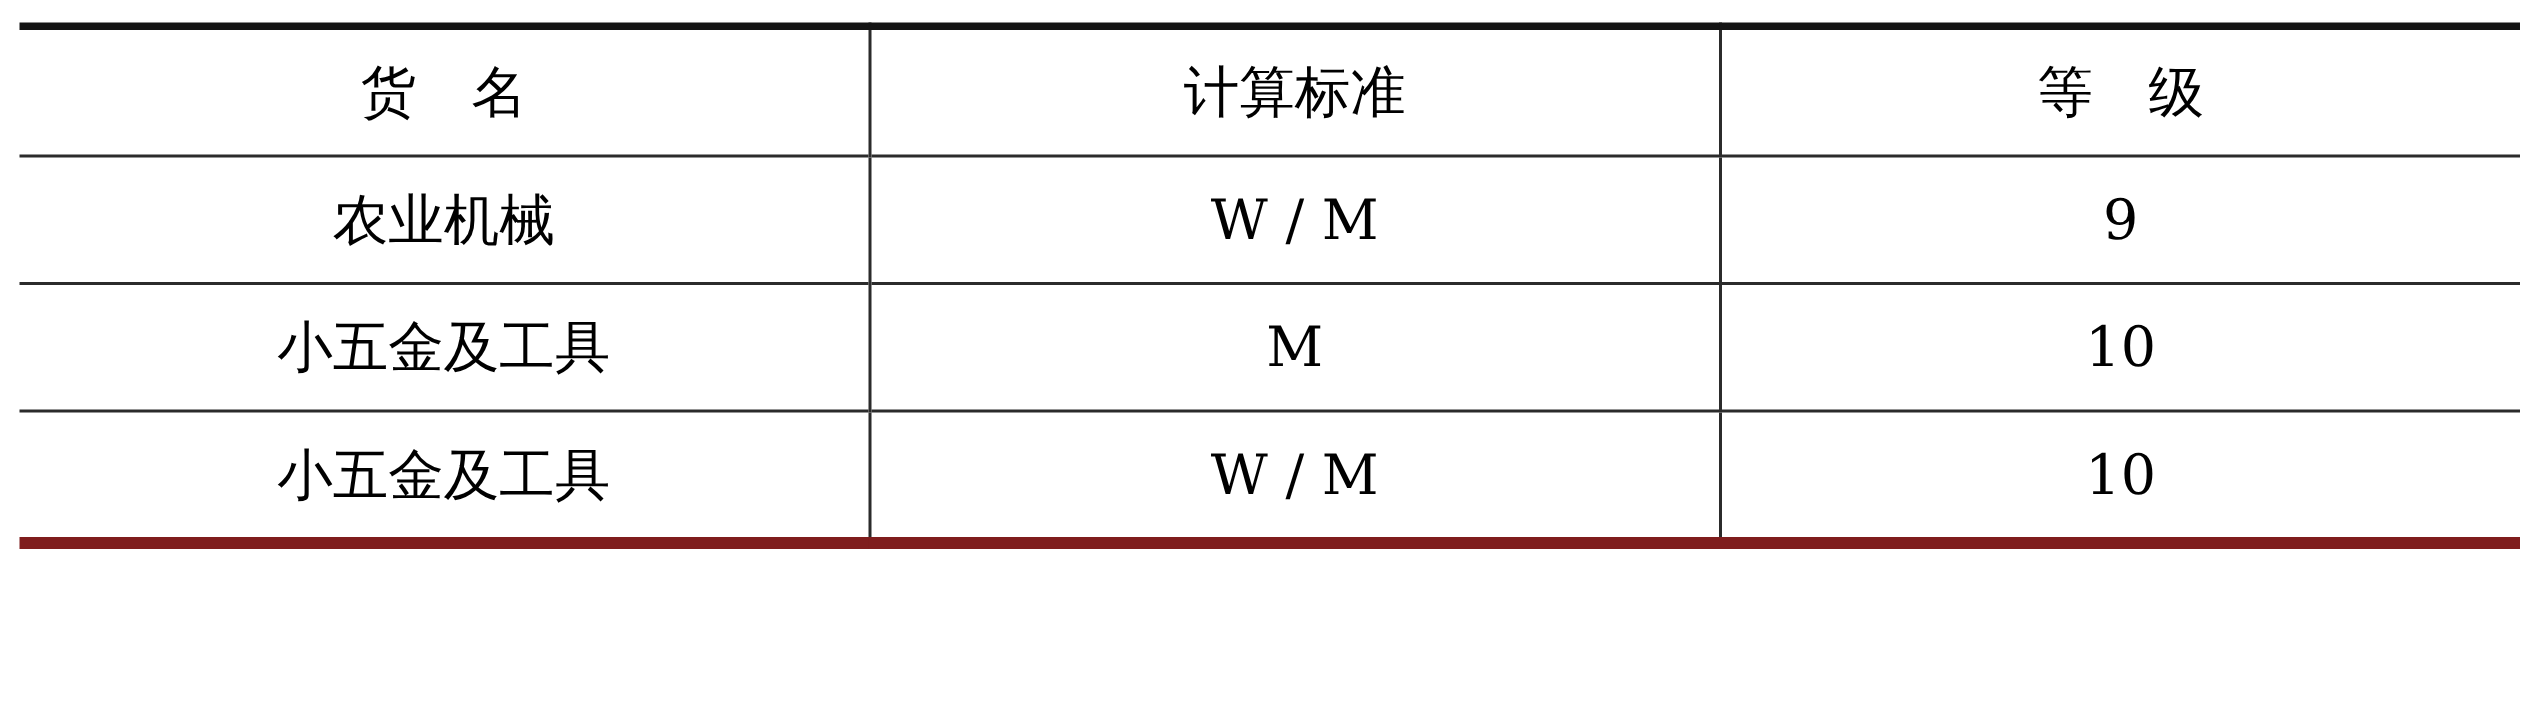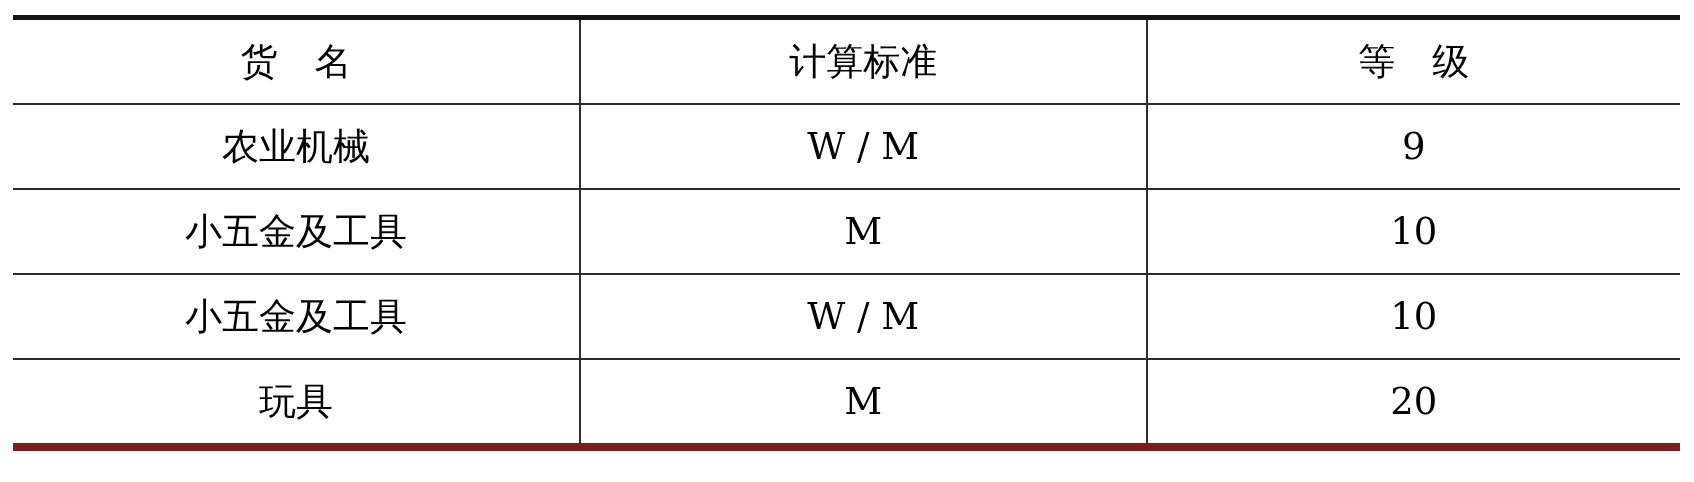--- a/index.html
+++ b/index.html
@@ -76,20 +76,15 @@
       <tr>
         <td>小五金及工具</td>
         <td>M</td>
         <td>10</td>
       </tr>
       <tr>
         <td>小五金及工具</td>
         <td>W / M</td>
         <td>10</td>
       </tr>
-      <tr>
-        <td>玩具</td>
-        <td>M</td>
-        <td>20</td>
-      </tr>
     </tbody>
   </table>
 </div>
 
 </body></html>

